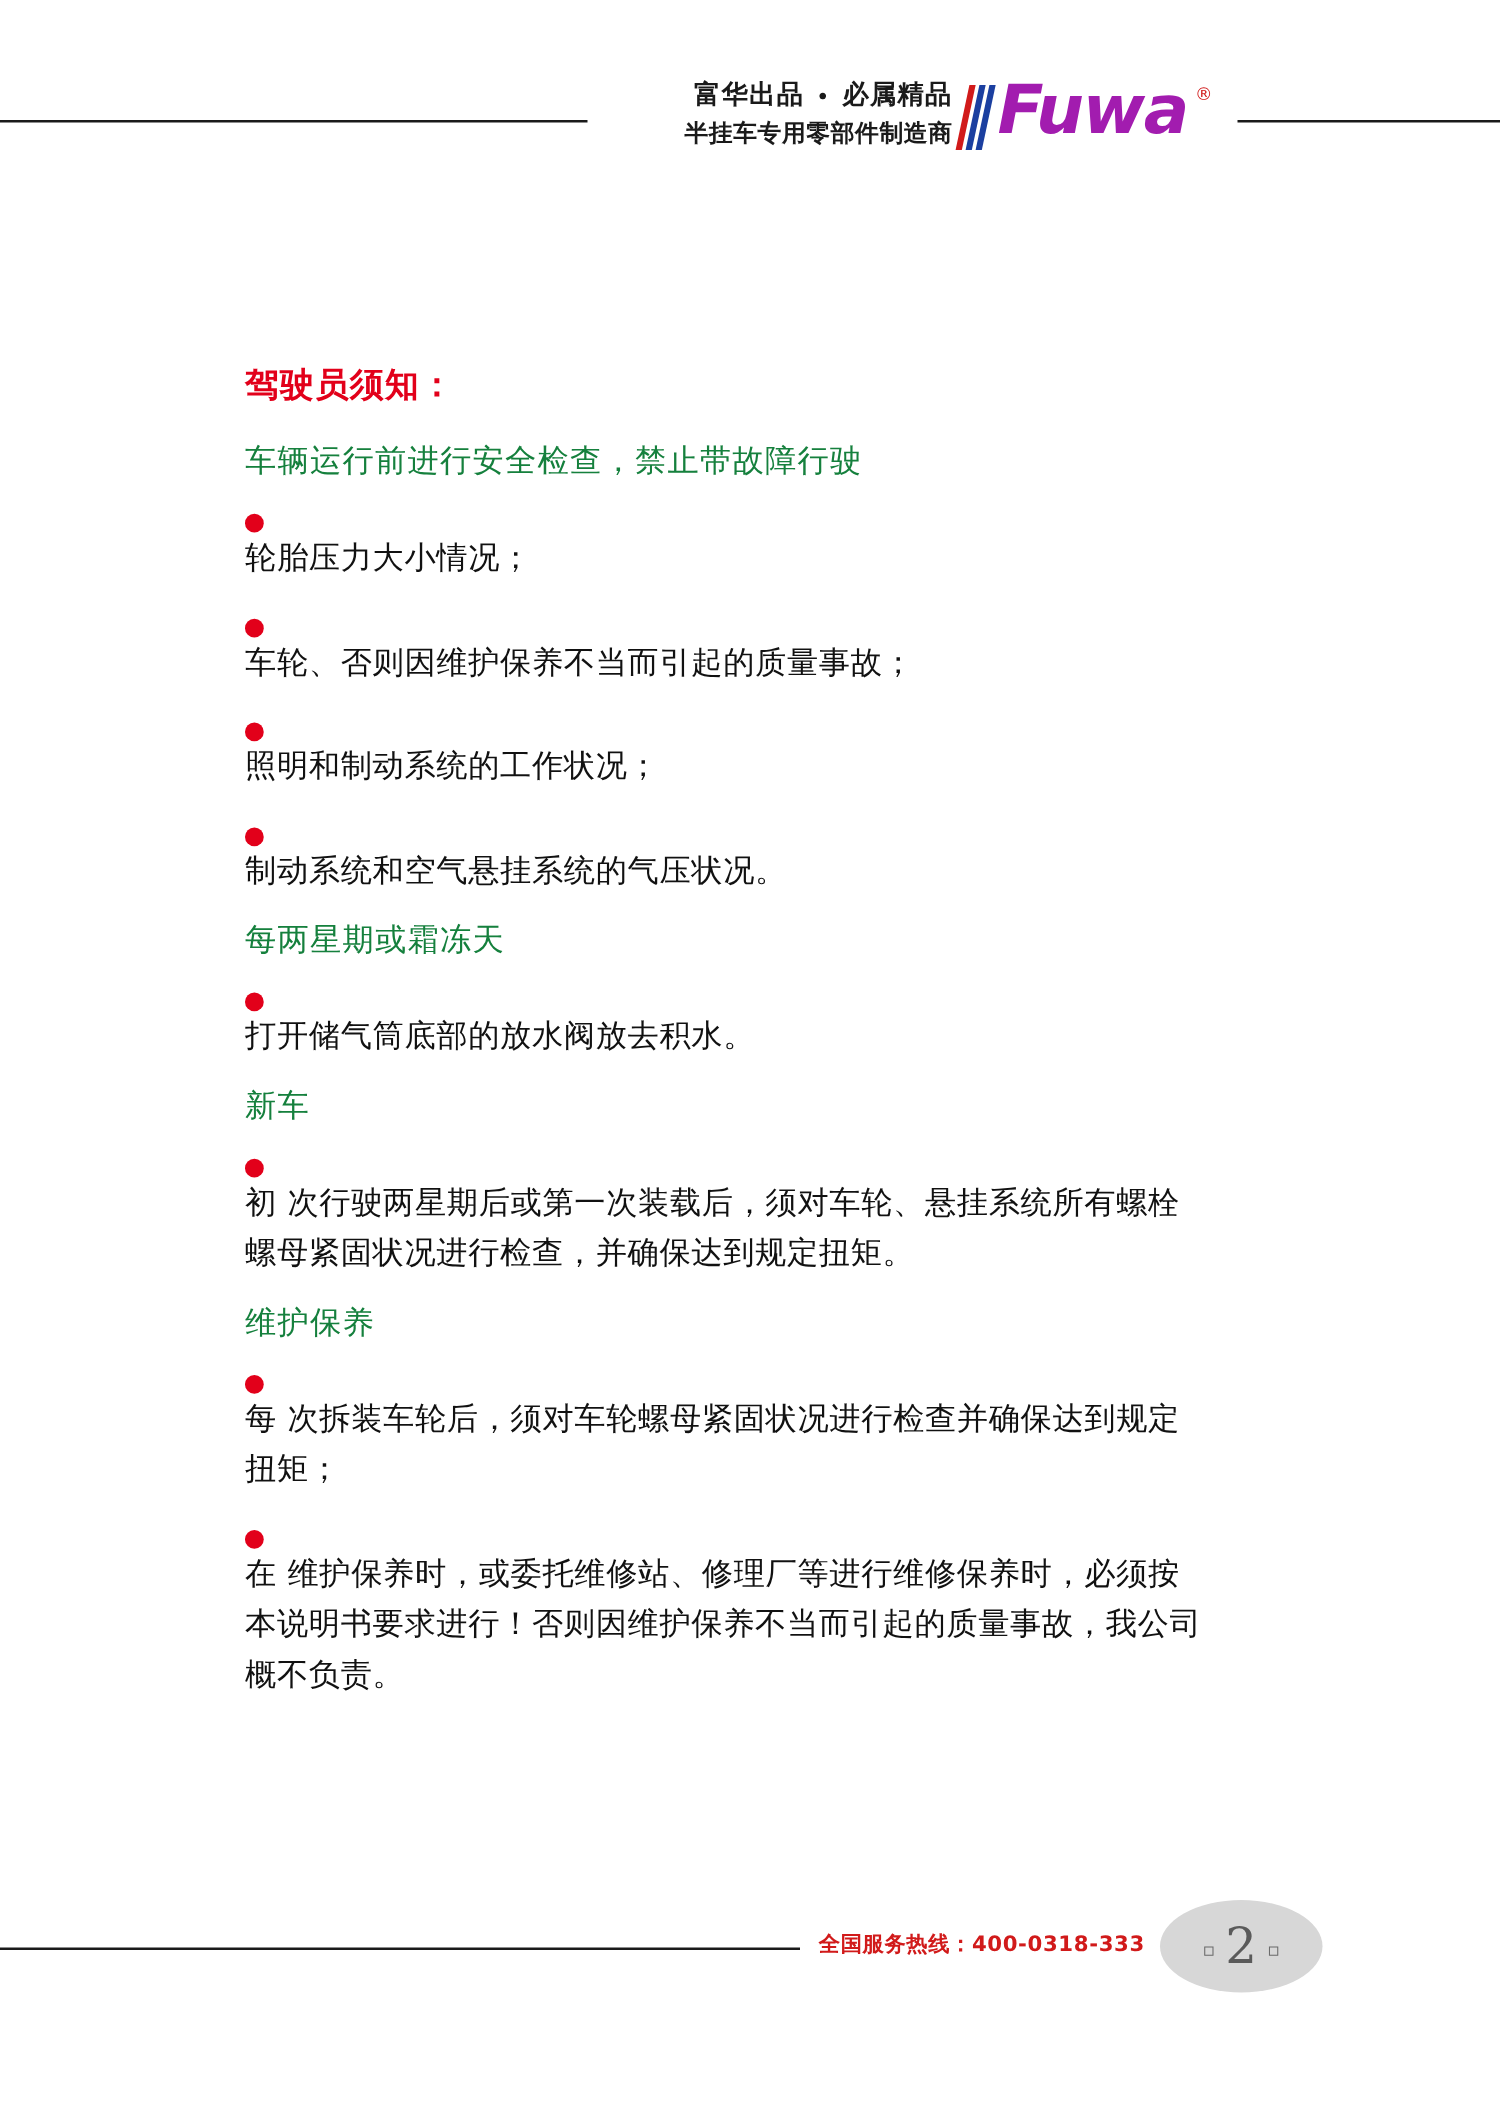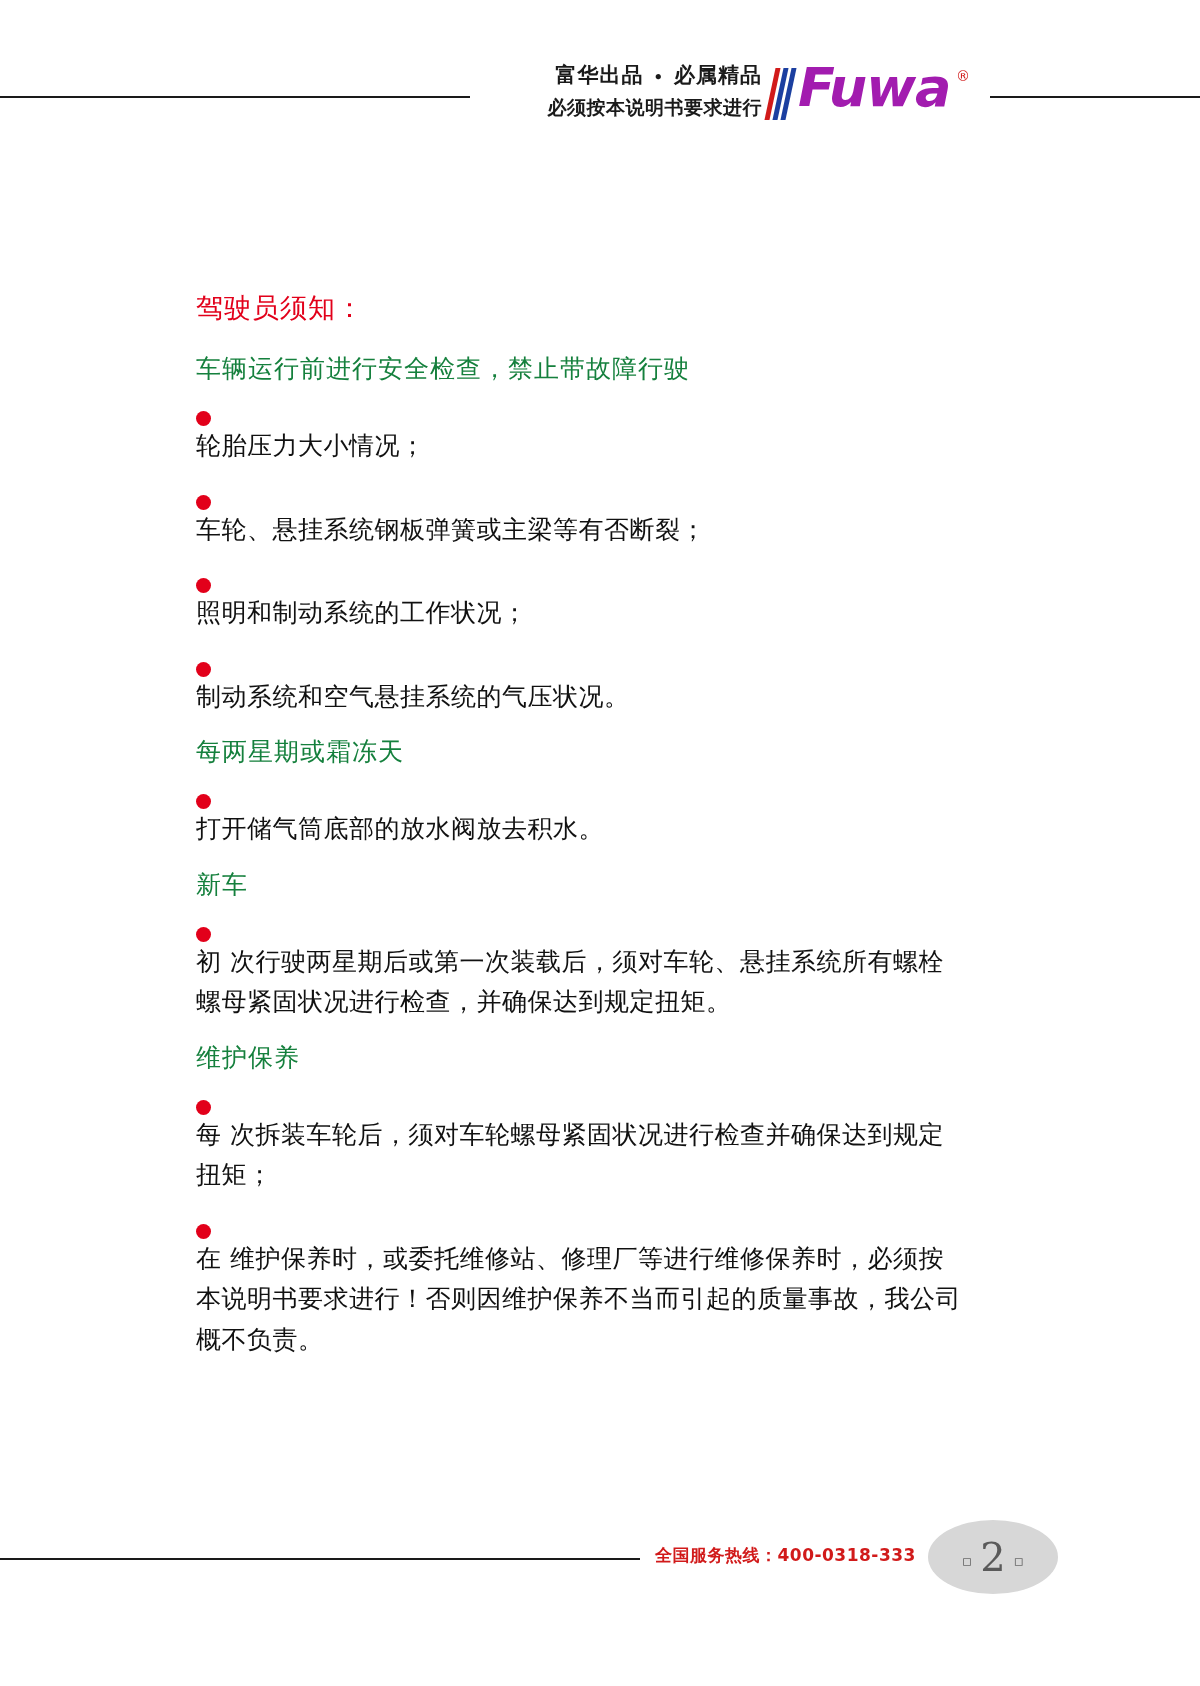--- a/index.html
+++ b/index.html
@@ -109,21 +109,21 @@
   
   .content {
     position: absolute;
     left: 196px;
     top: 290px;
     width: 770px;
   }
   .title-red {
     color: #e2001a;
     font-size: 27px;
-    font-weight: normal;
+    font-weight: bold;
     font-family: "DejaVu Sans", sans-serif;
     margin-bottom: 26px;
     letter-spacing: 1px;
   }
   .subhead {
     color: #15803d;
     font-size: 25px;
     font-family: Liberation Serif, serif;
     margin: 18px 0 14px 0;
     letter-spacing: 1px;
@@ -210,21 +210,21 @@
 <body>
 
 <div class="header">
   <div class="header-rule-left"></div>
   <div class="header-rule-right"></div>
 
   <div class="slogan">
     <div>
       <span>富华出品</span><span class="dot">•</span><span>必属精品</span>
     </div>
-    <div class="slogan-line2">必须按本说明书要求进行</div>
+    <div class="slogan-line2">半挂车专用零部件制造商</div>
   </div>
 
   <div class="logo">
     <span class="logo-bars">
       <i class="b1"></i>
         <i class="b2"></i>
         <i class="b3"></i>
     </span>
     <span class="logo-text">Fuwa</span>
     <span class="logo-reg">®</span>
@@ -237,21 +237,21 @@
 
   <div>
     <div class="subhead">车辆运行前进行安全检查，禁止带故障行驶</div>
 
     <div class="bullet-line">
       <span class="bullet-dot"></span>
       <span class="bullet-text">轮胎压力大小情况；</span>
     </div>
     <div class="bullet-line">
       <span class="bullet-dot"></span>
-      <span class="bullet-text">车轮、悬挂系统钢板弹簧或主梁等有否断裂；</span>
+      <span class="bullet-text">车轮、否则因维护保养不当而引起的质量事故；</span>
     </div>
     <div class="bullet-line">
       <span class="bullet-dot"></span>
       <span class="bullet-text">照明和制动系统的工作状况；</span>
     </div>
     <div class="bullet-line">
       <span class="bullet-dot"></span>
       <span class="bullet-text">制动系统和空气悬挂系统的气压状况。</span>
     </div>
   </div>

